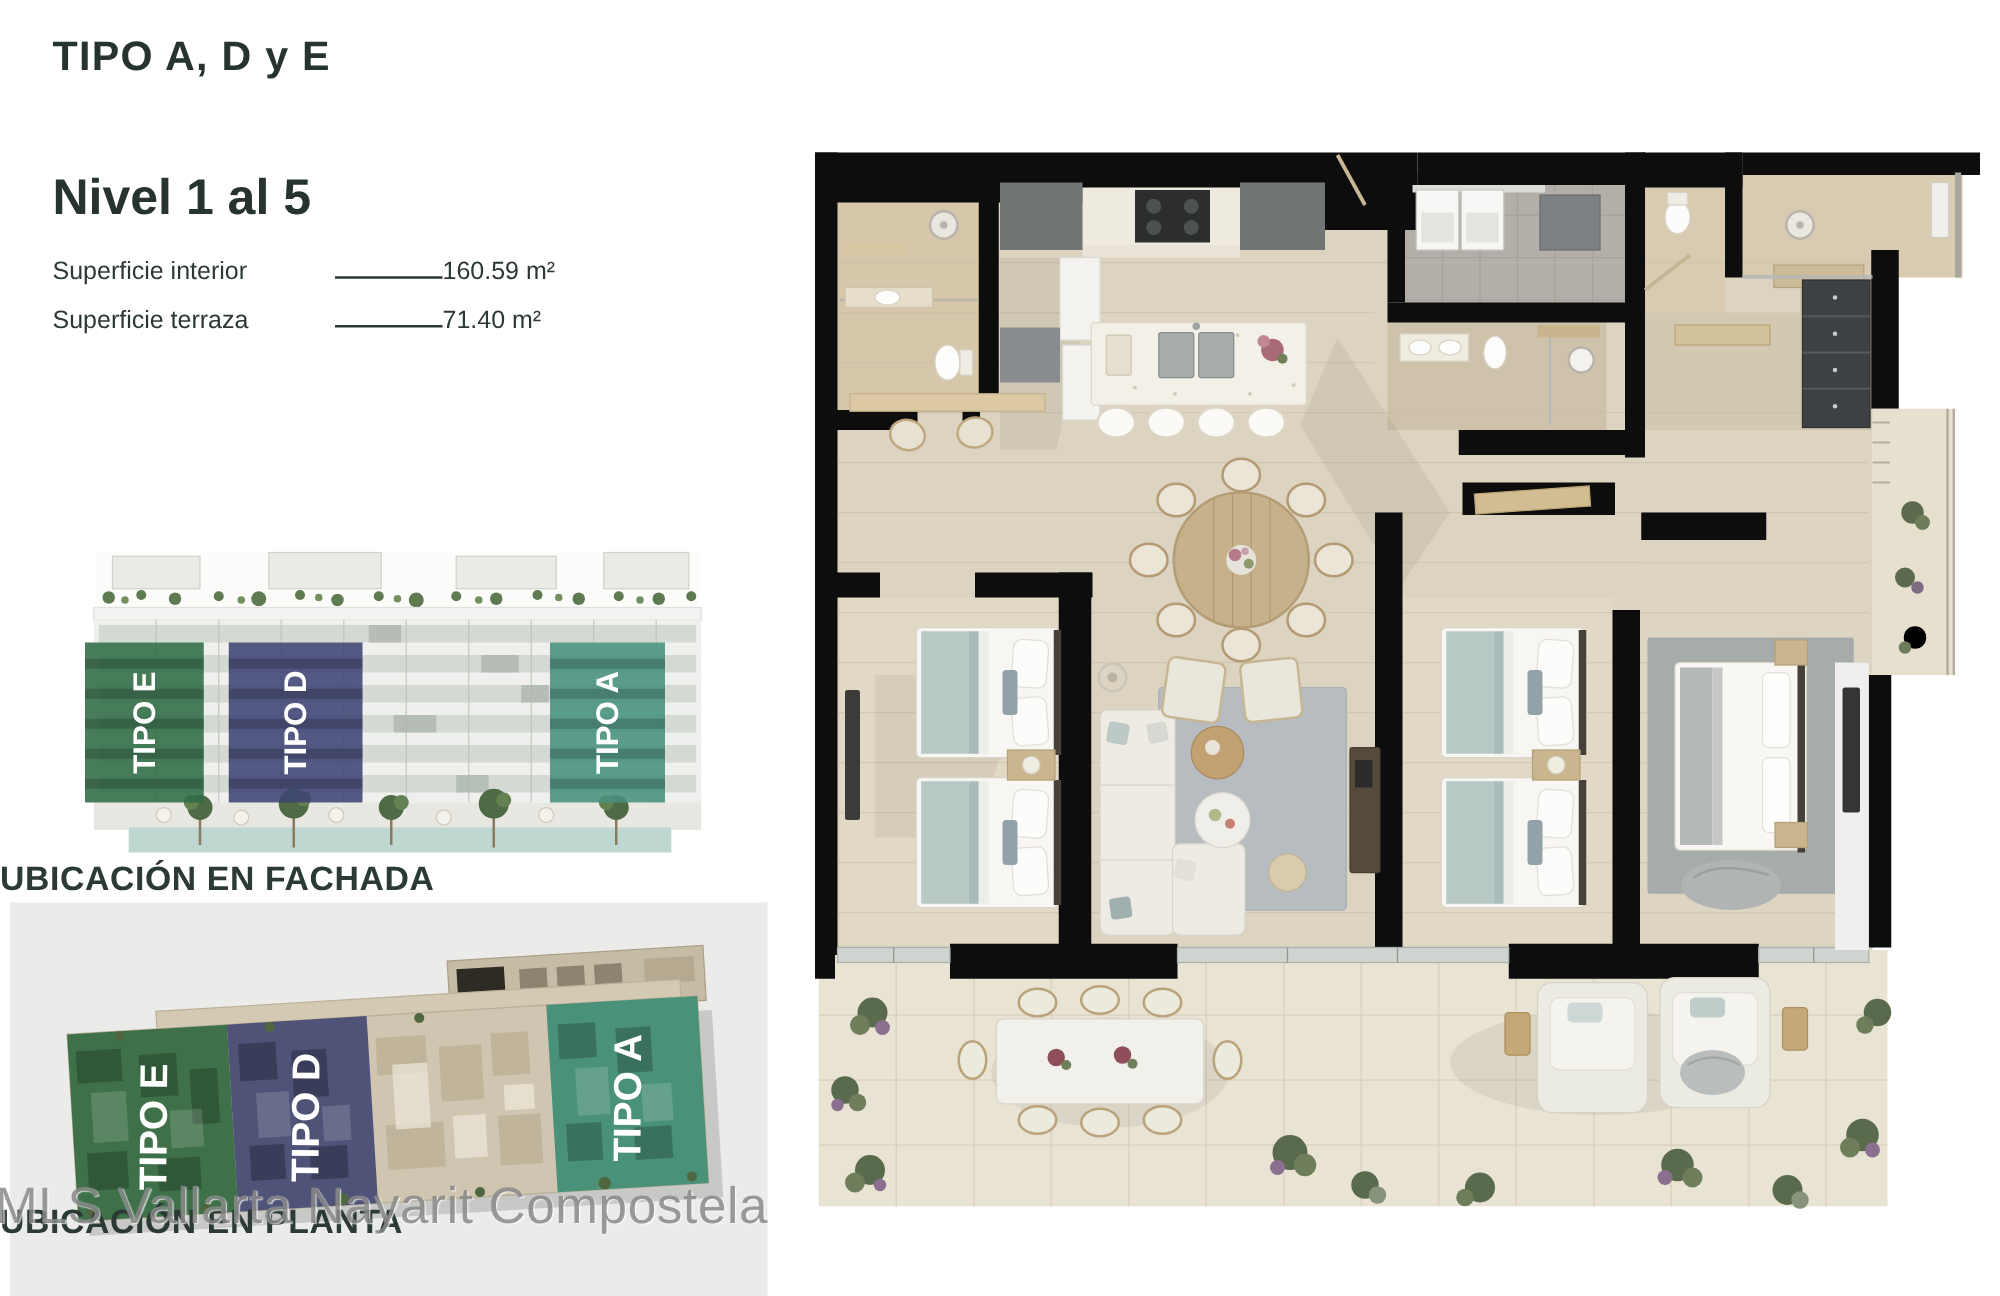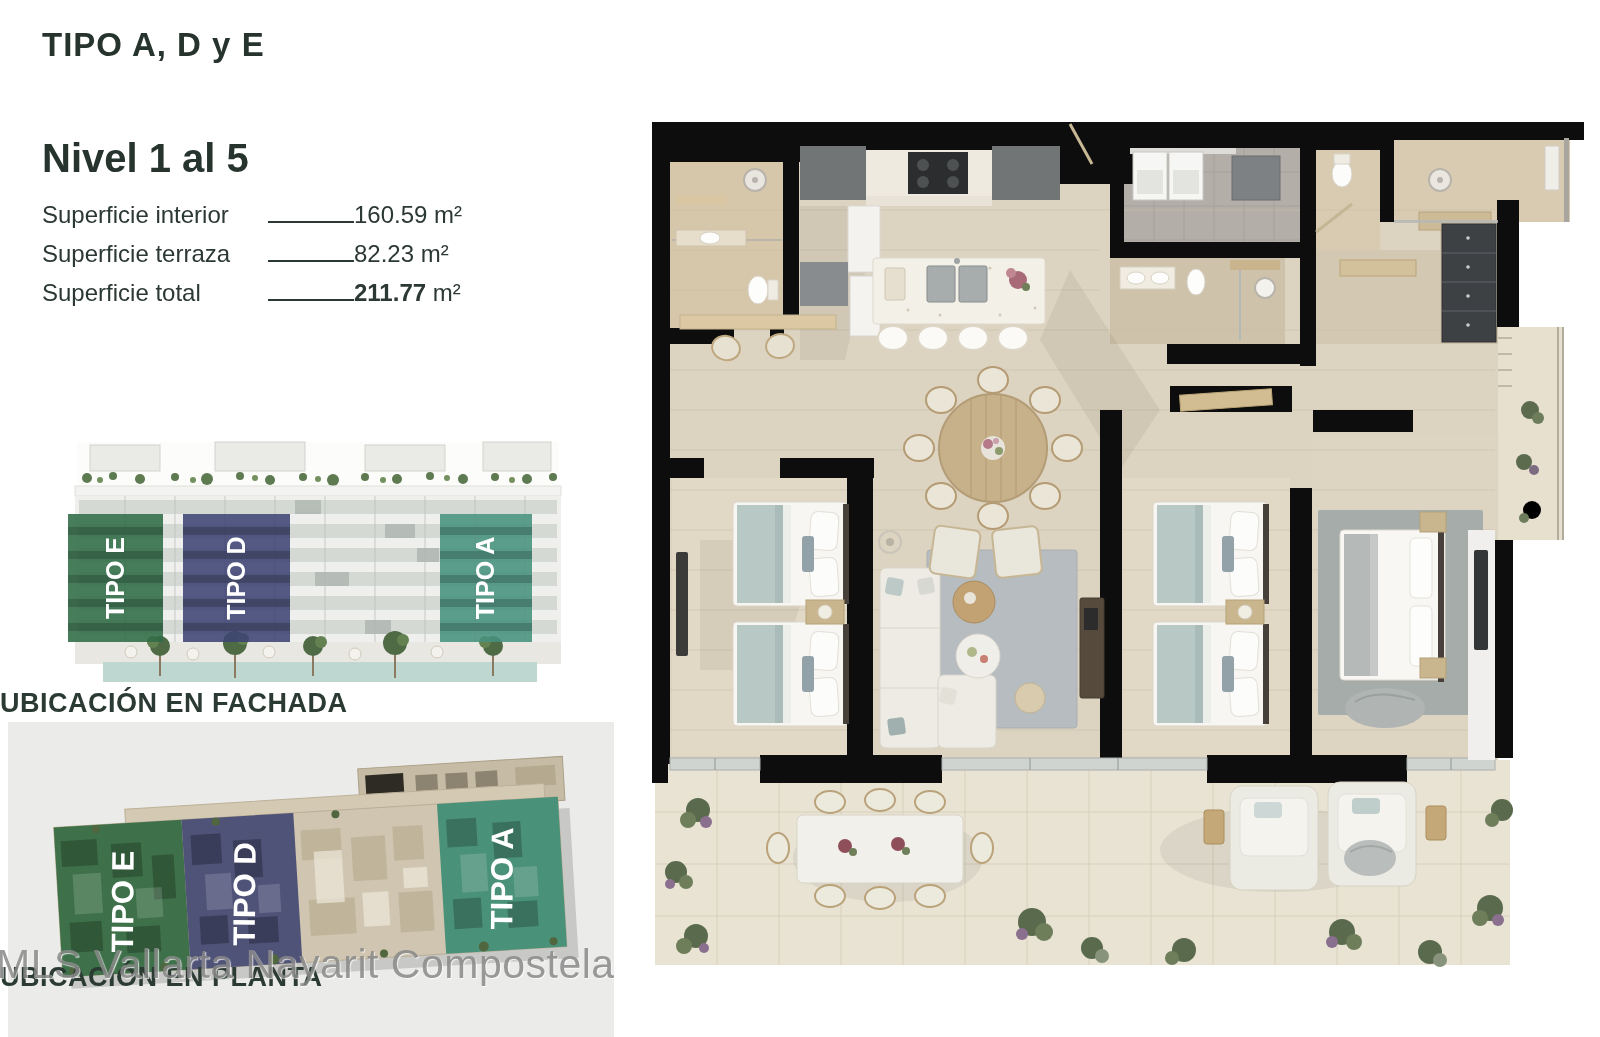--- a/index.html
+++ b/index.html
@@ -3,21 +3,21 @@
 <meta charset="utf-8">
 <style>
   html,body{margin:0;padding:0;background:#ffffff;}
   .page{position:relative;width:1600px;height:1037px;background:#fff;overflow:hidden;
         font-family:"Liberation Sans",sans-serif;color:#27342e;}
   .abs{position:absolute;}
   
   .title{left:42px;top:26px;font-size:33px;font-weight:bold;letter-spacing:1px;color:#27342e;}
   .level{left:42px;top:136px;font-size:40px;font-weight:bold;color:#27342e;}
   .specs{left:42px;top:190px;width:480px;}
-  .spec-row{display:flex;align-items:flex-end;height:39px;font-size:24px;color:#2c3833;}
+  .spec-row{display:flex;align-items:flex-end;height:39px;font-size:20px;color:#2c3833;}
   .spec-label{width:226px;white-space:pre;}
   .spec-line{width:86px;border-bottom:2.5px solid #2c3833;margin:0 0 6px 0;}
   .spec-value{white-space:pre;}
   .row-total .spec-num{font-weight:bold;}
   .caption{width:630px;text-align:left;font-size:27px;font-weight:bold;
            letter-spacing:.5px;color:#2b3a33;}
   .cap-fachada{left:0;top:688px;}
   .cap-planta{left:0;top:962px;z-index:3;}
   .gray-panel{left:8px;top:722px;width:606px;height:315px;background:#ebebe9;}
   .watermark{left:-4px;top:941px;z-index:4;font-size:41px;color:#8a8a8a;opacity:.85;
@@ -34,26 +34,21 @@
 
   <div class="abs specs">
     <div class="spec-row">
       <span class="spec-label">Superficie interior</span>
       <span class="spec-line"></span>
       <span class="spec-value"><span class="spec-num">160.59</span><span> m²</span></span>
     </div>
     <div class="spec-row">
       <span class="spec-label">Superficie terraza</span>
       <span class="spec-line"></span>
-      <span class="spec-value"><span class="spec-num">82.23</span><span> m²</span></span>
-    </div>
-    <div class="spec-row row-total">
-      <span class="spec-label">Superficie total</span>
-      <span class="spec-line"></span>
-      <span class="spec-value"><span class="spec-num">211.77</span><span> m²</span></span>
+      <span class="spec-value"><span class="spec-num">71.40</span><span> m²</span></span>
     </div>
   </div>
 
   <svg class="abs" style="left:65px;top:436px;" width="505" height="248" viewBox="0 0 505 248">
     <g>
 
       <rect x="12" y="6" width="482" height="46" fill="#fcfcfb"></rect>
       <rect x="25" y="9" width="70" height="26" fill="#eaeae7" stroke="#d2d2cd"></rect>
       <rect x="150" y="6" width="90" height="29" fill="#eaeae7" stroke="#d2d2cd"></rect>
       <rect x="300" y="9" width="80" height="26" fill="#eaeae7" stroke="#d2d2cd"></rect>

